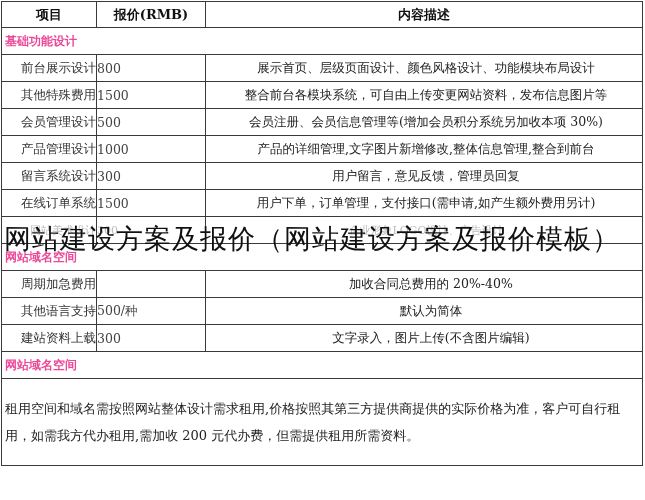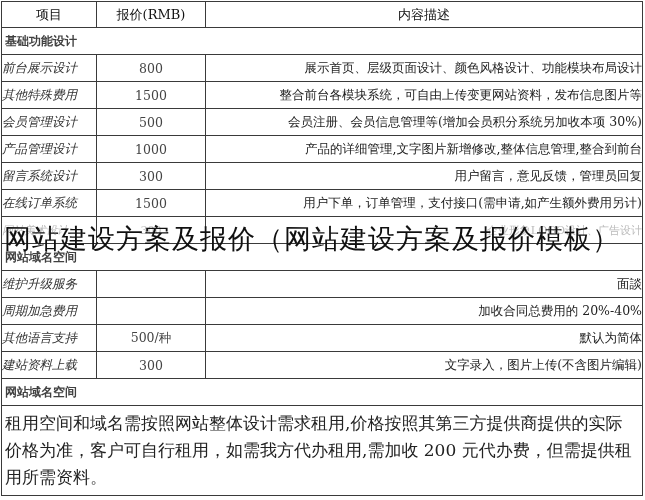--- a/index.html
+++ b/index.html
@@ -2,29 +2,29 @@
 <html><head>
 <meta charset="utf-8">
 <style>
   html, body { margin: 0; padding: 0; background: #ffffff; }
   body { width: 645px; height: 500px; position: relative; overflow: hidden;
          font-family: "DejaVu Serif", "Liberation Serif", serif; color: #222; }
   .sheet { position: absolute; left: 1px; top: 1px; width: 641px; }
   table { border-collapse: collapse; width: 641px; table-layout: fixed; }
   td, th { border: 1.5px solid #3a3a3a; padding: 0; font-size: 12.5px; height: 26px;
            overflow: hidden; white-space: nowrap; }
-  th { font-weight: normal; font-size: 13px; text-align: center; color: #111; height: 25px; }
+  th { font-weight: bold; font-size: 13px; text-align: center; color: #111; height: 25px; }
   col.c1 { width: 95px; } col.c2 { width: 109px; } col.c3 { width: 437px; }
-  .item { text-align: left; color: #333; font-style: italic; }
-  .price { text-align: center; color: #444; }
-  .desc { text-align: right; padding-left: 4px; color: #222; }
+  .item { text-align: right; color: #333; }
+  .price { color: #444; }
+  .desc { text-align: center; padding-left: 4px; color: #222; }
   .desc.indent { padding-left: 14px; }
   .section td { font-weight: bold; font-family: "DejaVu Sans", sans-serif; font-size: 12px;
-                padding-left: 3px; color: #404040; }
-  .note td { white-space: normal; line-height: 27px; padding: 4px 3px; font-size: 17px; height: 54px; margin-left: 32px; }
+                padding-left: 3px; color: #ec4899; }
+  .note td { white-space: normal; line-height: 27px; padding: 16px 3px; font-size: 13px; height: 54px; margin-left: 32px; }
   .hidden-row td { color: #bbb; font-size: 11px; }
   .overlay { position: absolute; left: 4px; top: 222px; font-family: "DejaVu Serif", serif;
              font-size: 27px; color: #111; letter-spacing: 1px; white-space: nowrap;
              line-height: 34px; pointer-events: none; }
 </style>
 </head>
 <body>
 
 <div class="sheet">
   <table>
@@ -76,25 +76,20 @@
     <tr class="hidden-row">
       <td class="item">网站美术设计</td>
       <td class="price">300</td>
       <td class="desc">企业形象LOGO设计、广告设计</td>
     </tr>
 
     <tr class="section">
       <td colspan="3">网站域名空间</td>
     </tr>
     <tr>
-      <td class="item">维护升级服务</td>
-      <td class="price"></td>
-      <td class="desc indent">面談</td>
-    </tr>
-    <tr>
       <td class="item">周期加急费用</td>
       <td class="price"></td>
       <td class="desc indent">加收合同总费用的 20%-40%</td>
     </tr>
     <tr>
       <td class="item">其他语言支持</td>
       <td class="price">500/种</td>
       <td class="desc indent">默认为简体</td>
     </tr>
     <tr>

